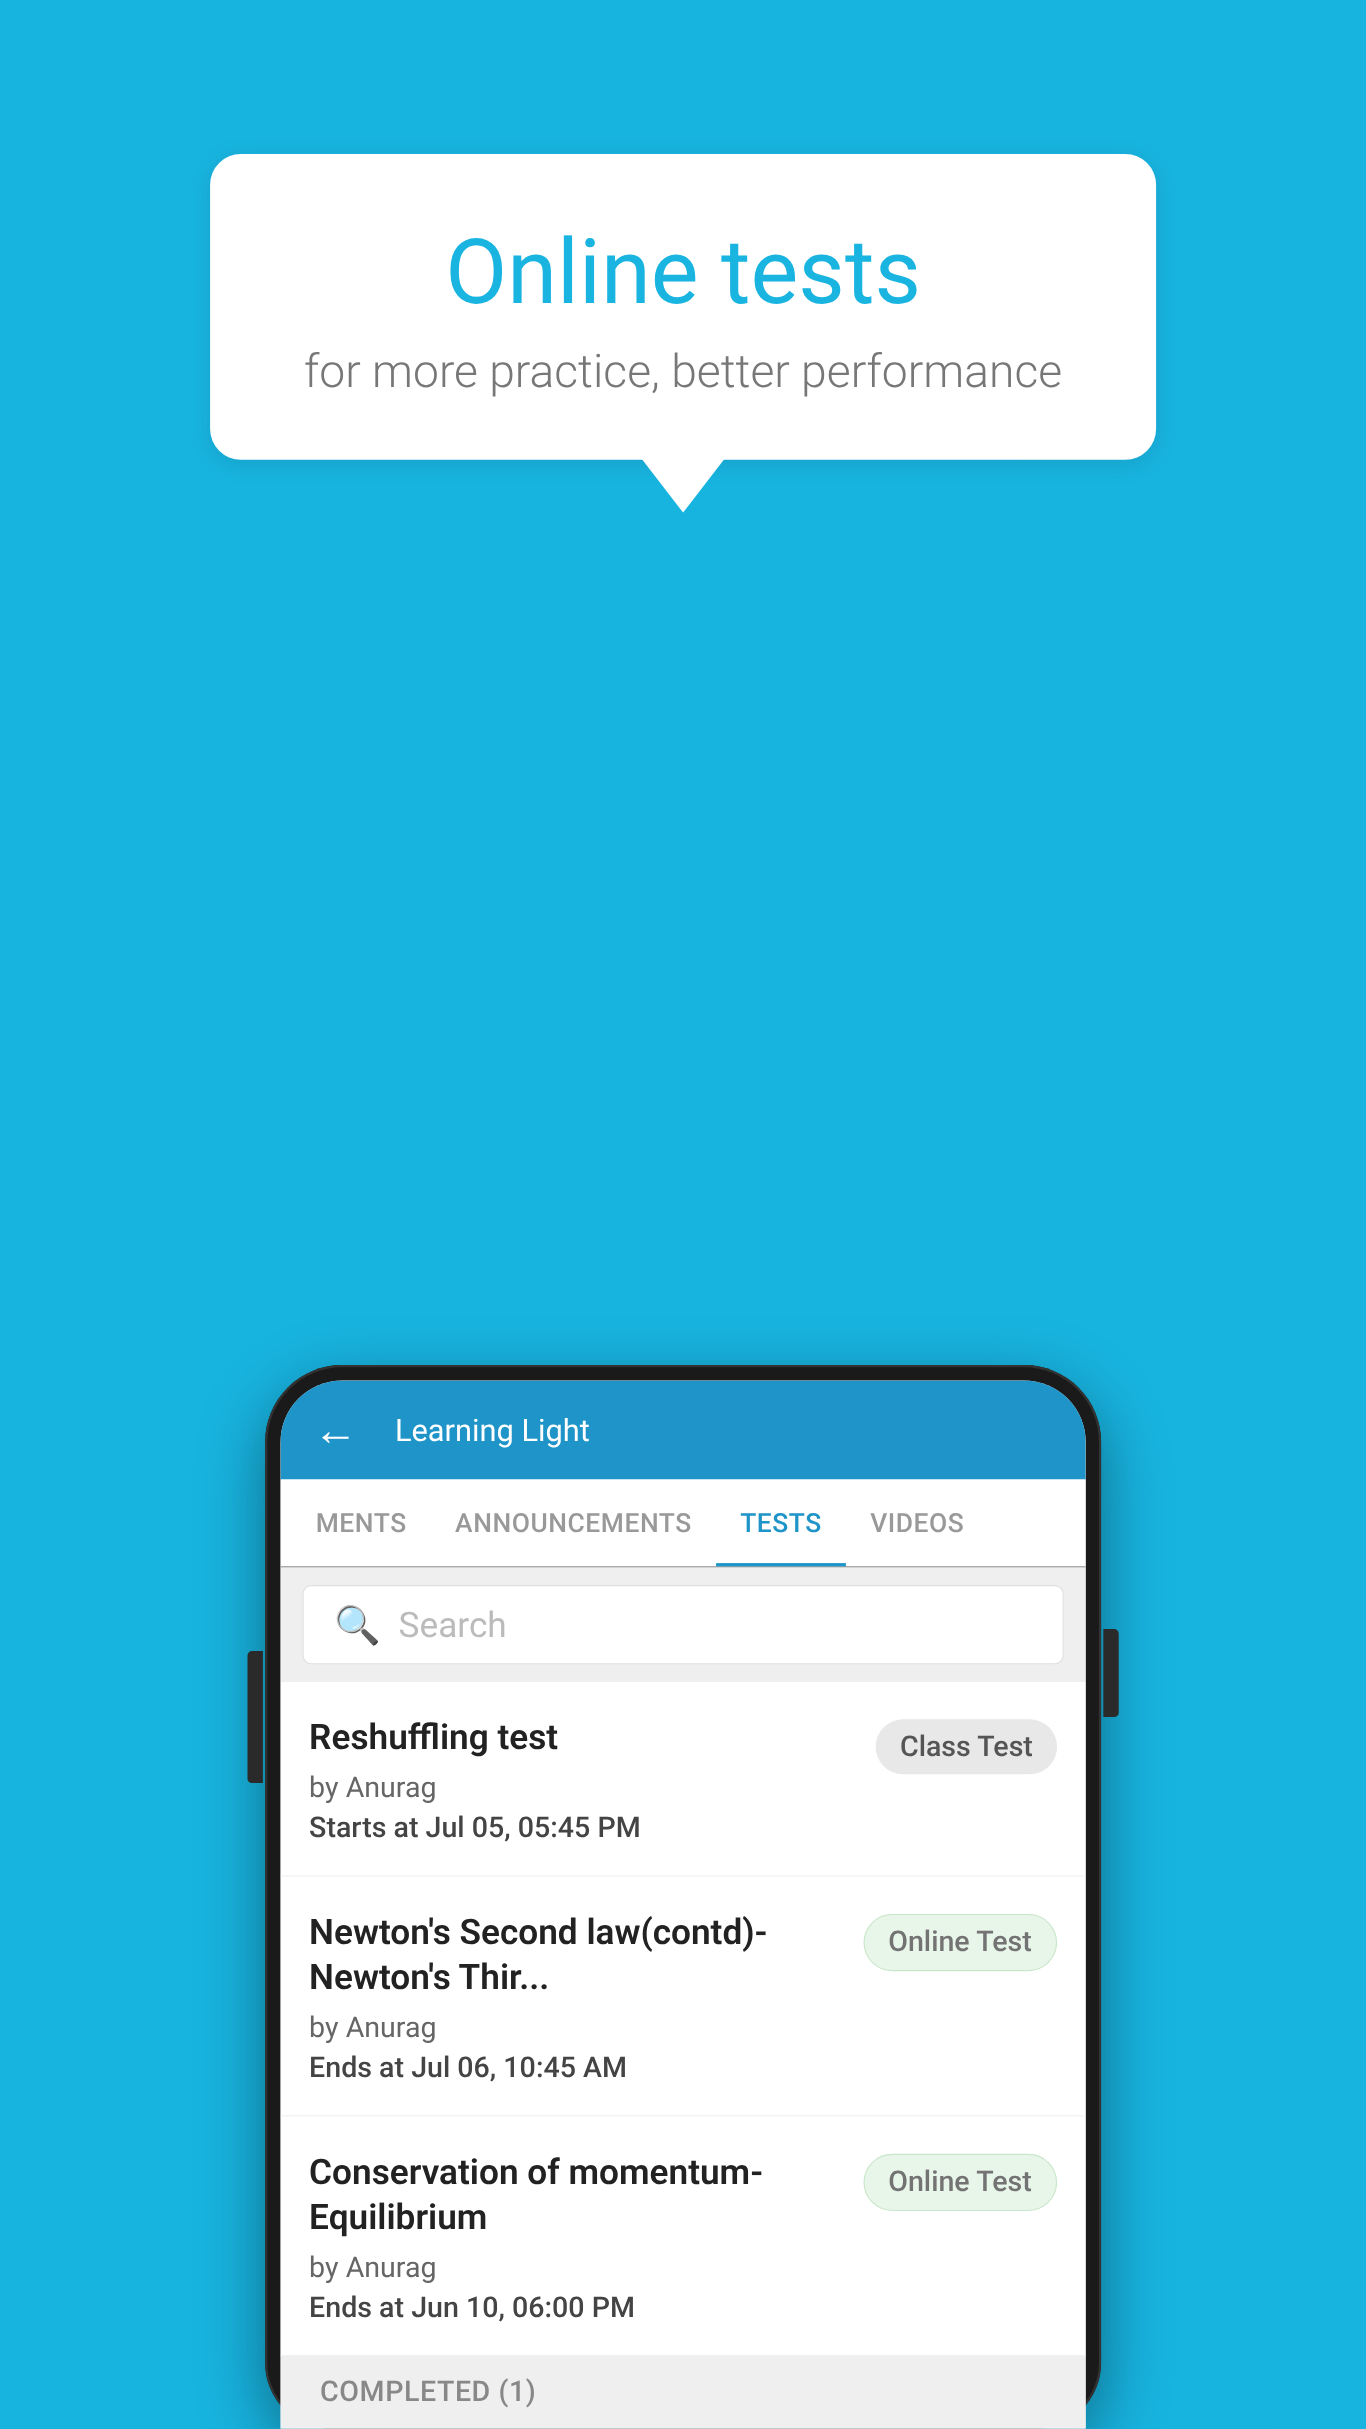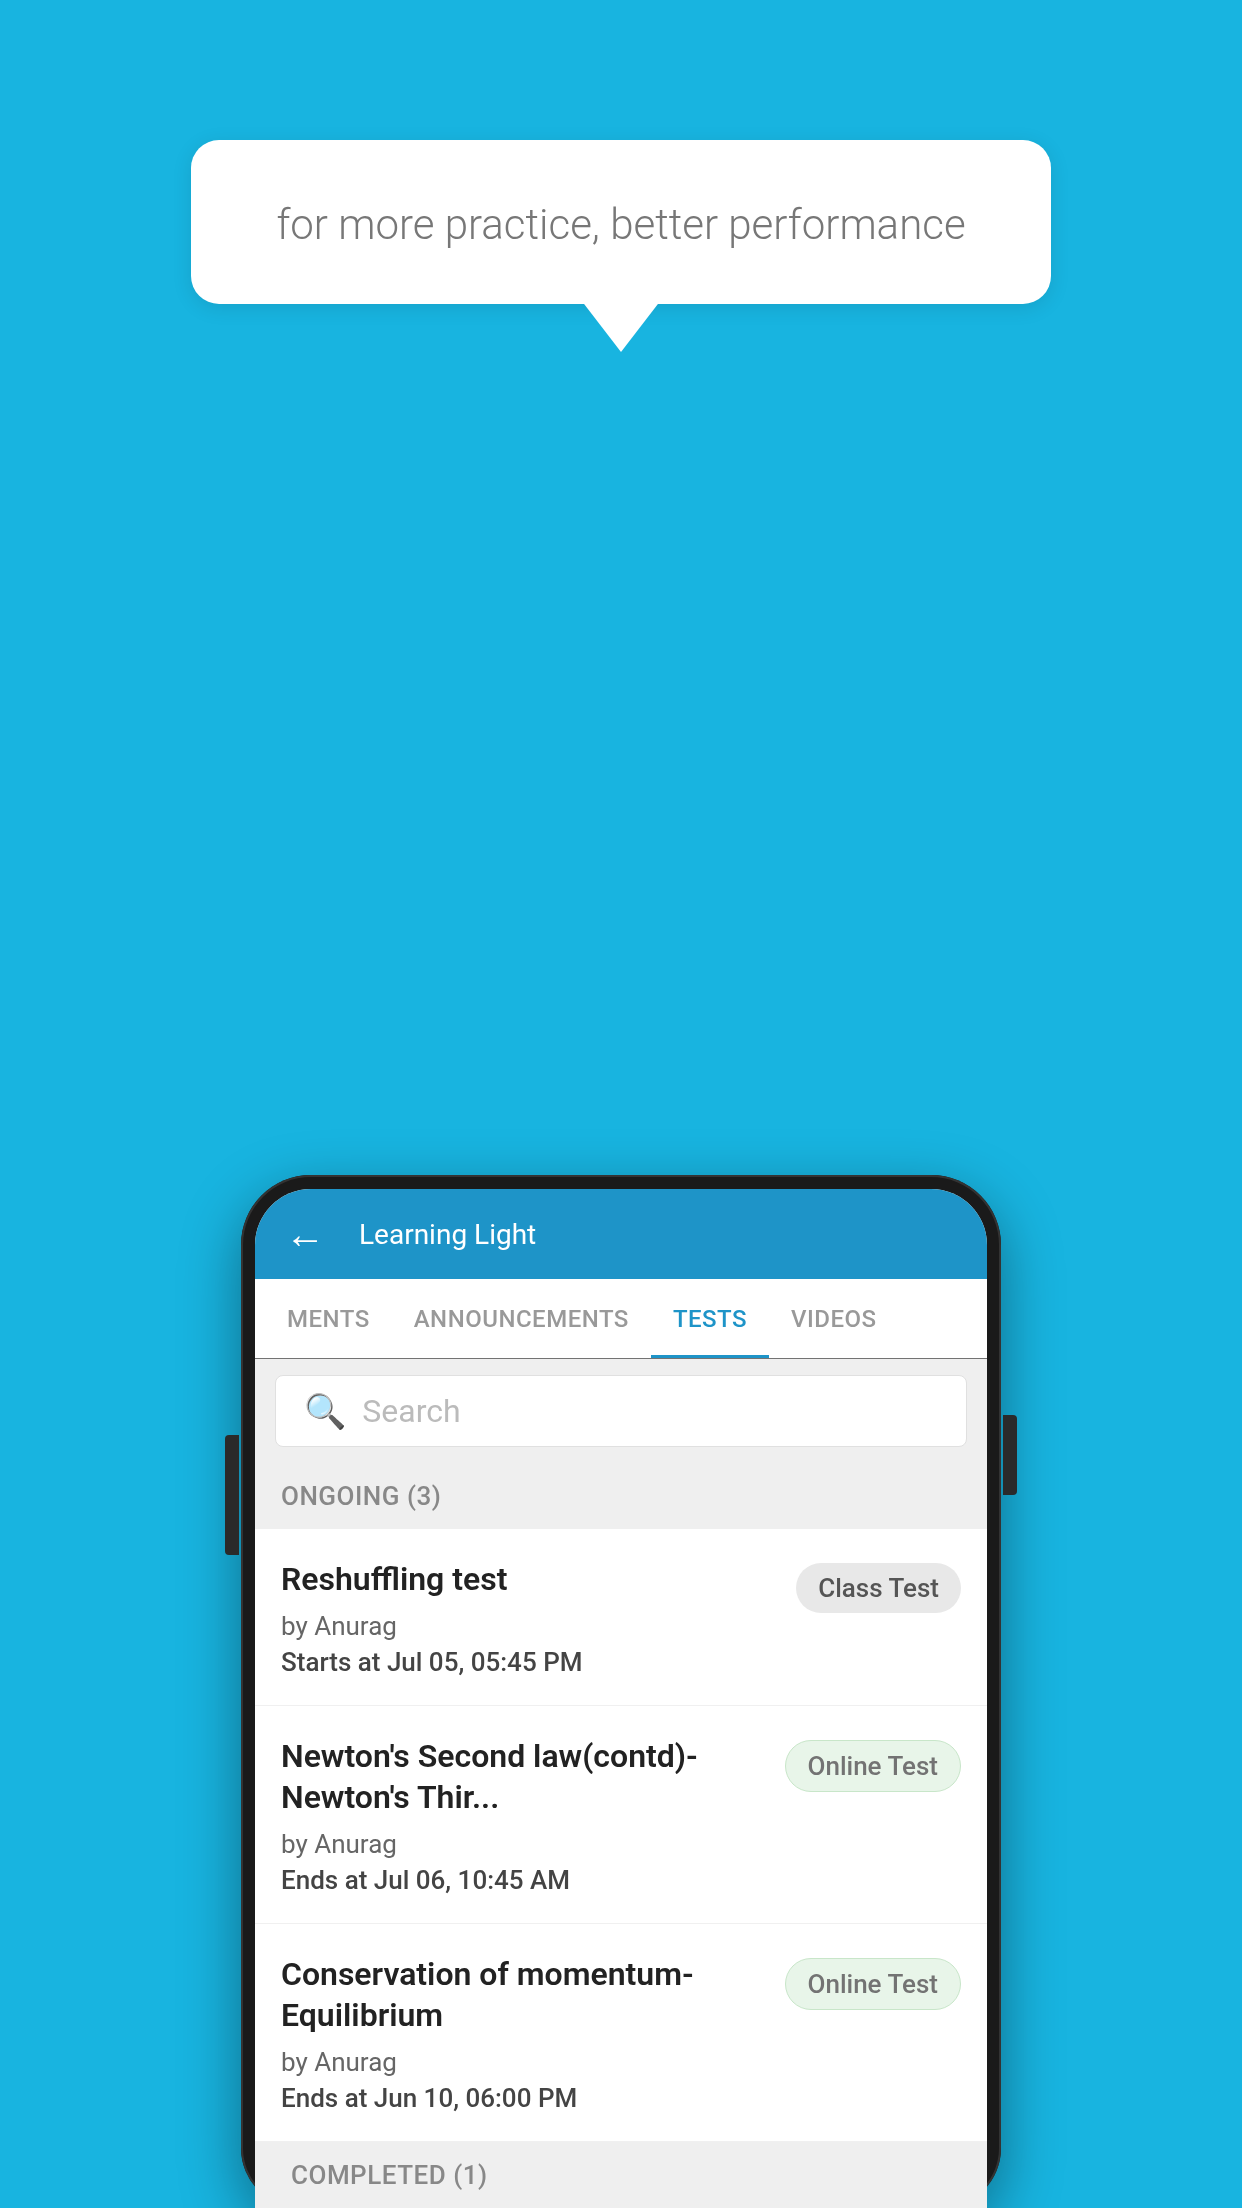--- a/index.html
+++ b/index.html
@@ -320,20 +320,21 @@
       font-size: 26px;
       font-weight: 500;
       letter-spacing: 0.5px;
     }
   </style>
 </head>
 <body>
 
 <div class="speech-bubble-container">
   <div class="speech-bubble">
+    <div class="bubble-title">Online tests</div>
     <div class="bubble-subtitle">for more practice, better performance</div>
   </div>
 </div>
 
 <div class="phone-wrapper">
   <div class="phone-outer">
     <div class="phone-screen">
 
 
       <div class="top-nav">
@@ -356,23 +357,20 @@
         </div>
       </div>
 
       <div class="search-bar-container">
         <div class="search-bar">
           <span class="search-icon">🔍</span>
           <span class="search-placeholder">Search</span>
         </div>
       </div>
 
-      <div class="section-header">
-        <span class="section-header-text">ONGOING (3)</span>
-      </div>
 
       <div class="test-list">
 
         <div class="test-item">
           <div class="test-info">
             <div class="test-title">Reshuffling test</div>
             <div class="test-author">by Anurag</div>
             <div class="test-date">
               <span>Starts at</span>&nbsp;<span>Jul 05, 05:45 PM</span>
             </div>

